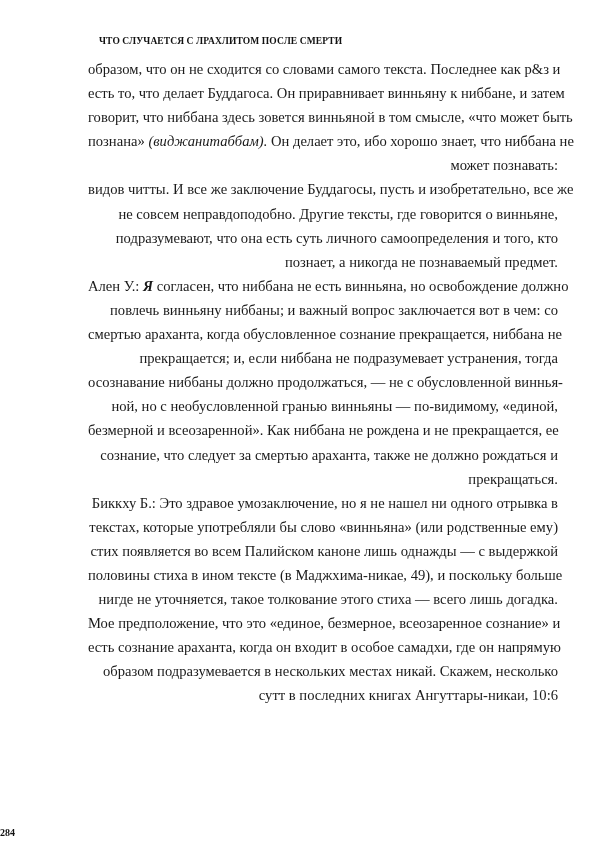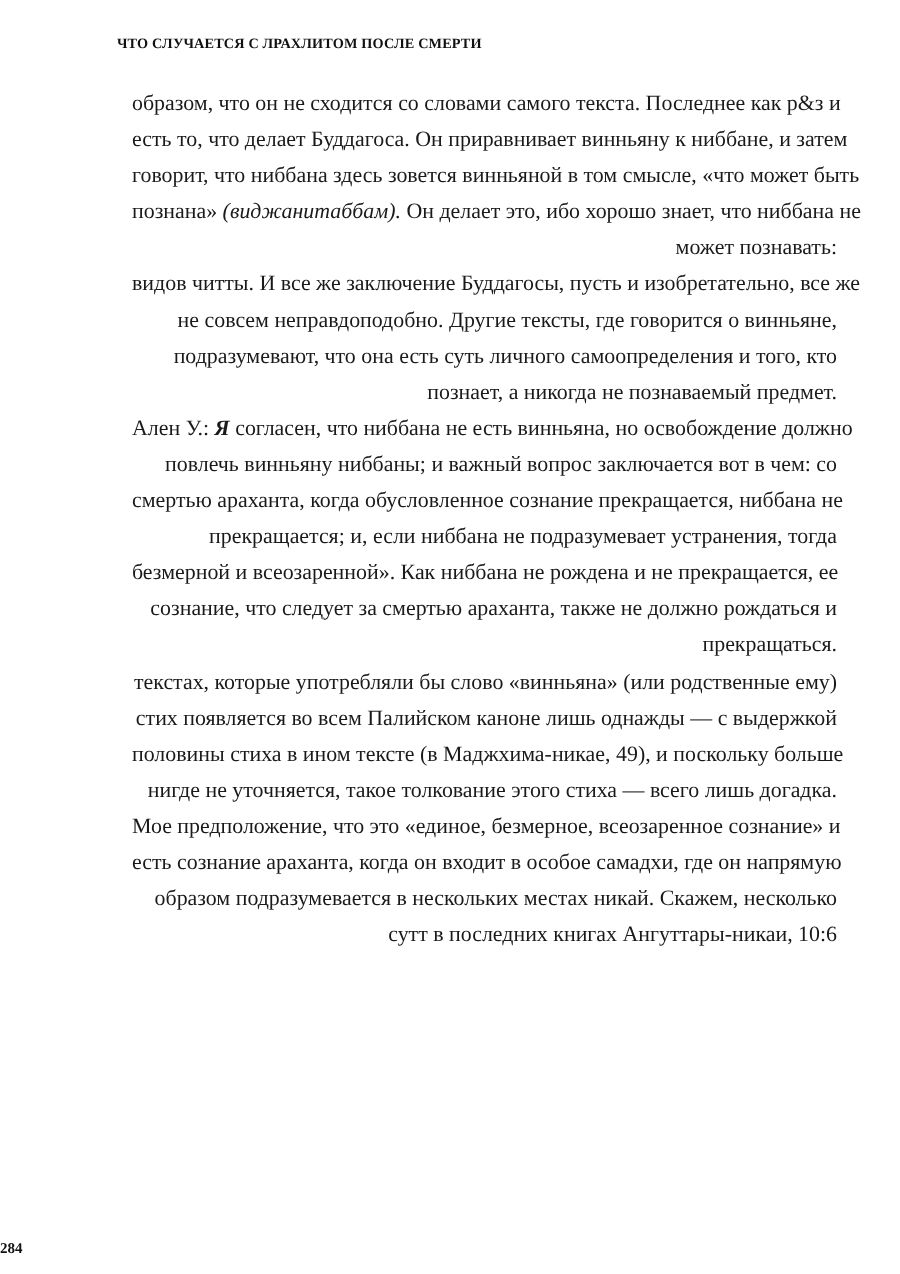--- a/index.html
+++ b/index.html
@@ -6,23 +6,23 @@
     body {
       width: 600px; height: 849px;
       background: #ffffff;
       position: relative;
       overflow: hidden;
       font-family: "Liberation Serif", "DejaVu Serif", serif;
       color: #1a1a1a;
     }
     .running-header {
       position: absolute;
-      top: 25px; left: 0; width: 500px;
+      top: 36px; left: 0; width: 500px;
       text-align: left;
-      padding-left: 78px;
+      padding-left: 99px;
       box-sizing: border-box;
       font-size: 9.5px;
       font-weight: bold;
       letter-spacing: 0.1px;
       color: #111;
     }
     .text-block {
       position: absolute;
       top: 57px;
       left: 88px;
@@ -58,23 +58,26 @@
   <span class="line"><span>познана» </span><span class="it">(виджанитаббам).</span><span> Он делает это, ибо хорошо знает, что ниббана не</span></span>
   <span class="line">может познавать:</span>
   <span class="line">видов читты. И все же заключение Буддагосы, пусть и изобретательно, все же</span>
   <span class="line">не совсем неправдоподобно. Другие тексты, где говорится о винньяне,</span>
   <span class="line">подразумевают, что она есть суть личного самоопределения и того, кто</span>
   <span class="line">познает, а никогда не познаваемый предмет.</span>
   <span class="line"><span>Ален У.: </span><span class="b-it">Я</span><span> согласен, что ниббана не есть винньяна, но освобождение должно</span></span>
   <span class="line">повлечь винньяну ниббаны; и важный вопрос заключается вот в чем: со</span>
   <span class="line">смертью араханта, когда обусловленное сознание прекращается, ниббана не</span>
   <span class="line">прекращается; и, если ниббана не подразумевает устранения, тогда</span>
+  <span class="line">осознавание ниббаны должно продолжаться, — не с обусловленной виннья-</span>
+  <span class="line">ной, но с необусловленной гранью винньяны — по-видимому, «единой,</span>
   <span class="line">безмерной и всеозаренной». Как ниббана не рождена и не прекращается, ее</span>
   <span class="line">сознание, что следует за смертью араханта, также не должно рождаться и</span>
   <span class="line">прекращаться.</span>
+  <span class="line">Биккху Б.: Это здравое умозаключение, но я не нашел ни одного отрывка в</span>
   <span class="line">текстах, которые употребляли бы слово «винньяна» (или родственные ему)</span>
   <span class="line">стих появляется во всем Палийском каноне лишь однажды — с выдержкой</span>
   <span class="line">половины стиха в ином тексте (в Маджхима-никае, 49), и поскольку больше</span>
   <span class="line">нигде не уточняется, такое толкование этого стиха — всего лишь догадка.</span>
   <span class="line">Мое предположение, что это «единое, безмерное, всеозаренное сознание» и</span>
   <span class="line">есть сознание араханта, когда он входит в особое самадхи, где он напрямую</span>
   <span class="line">образом подразумевается в нескольких местах никай. Скажем, несколько</span>
   <span class="line">сутт в последних книгах Ангуттары-никаи, 10:6</span>
 </div>
 

